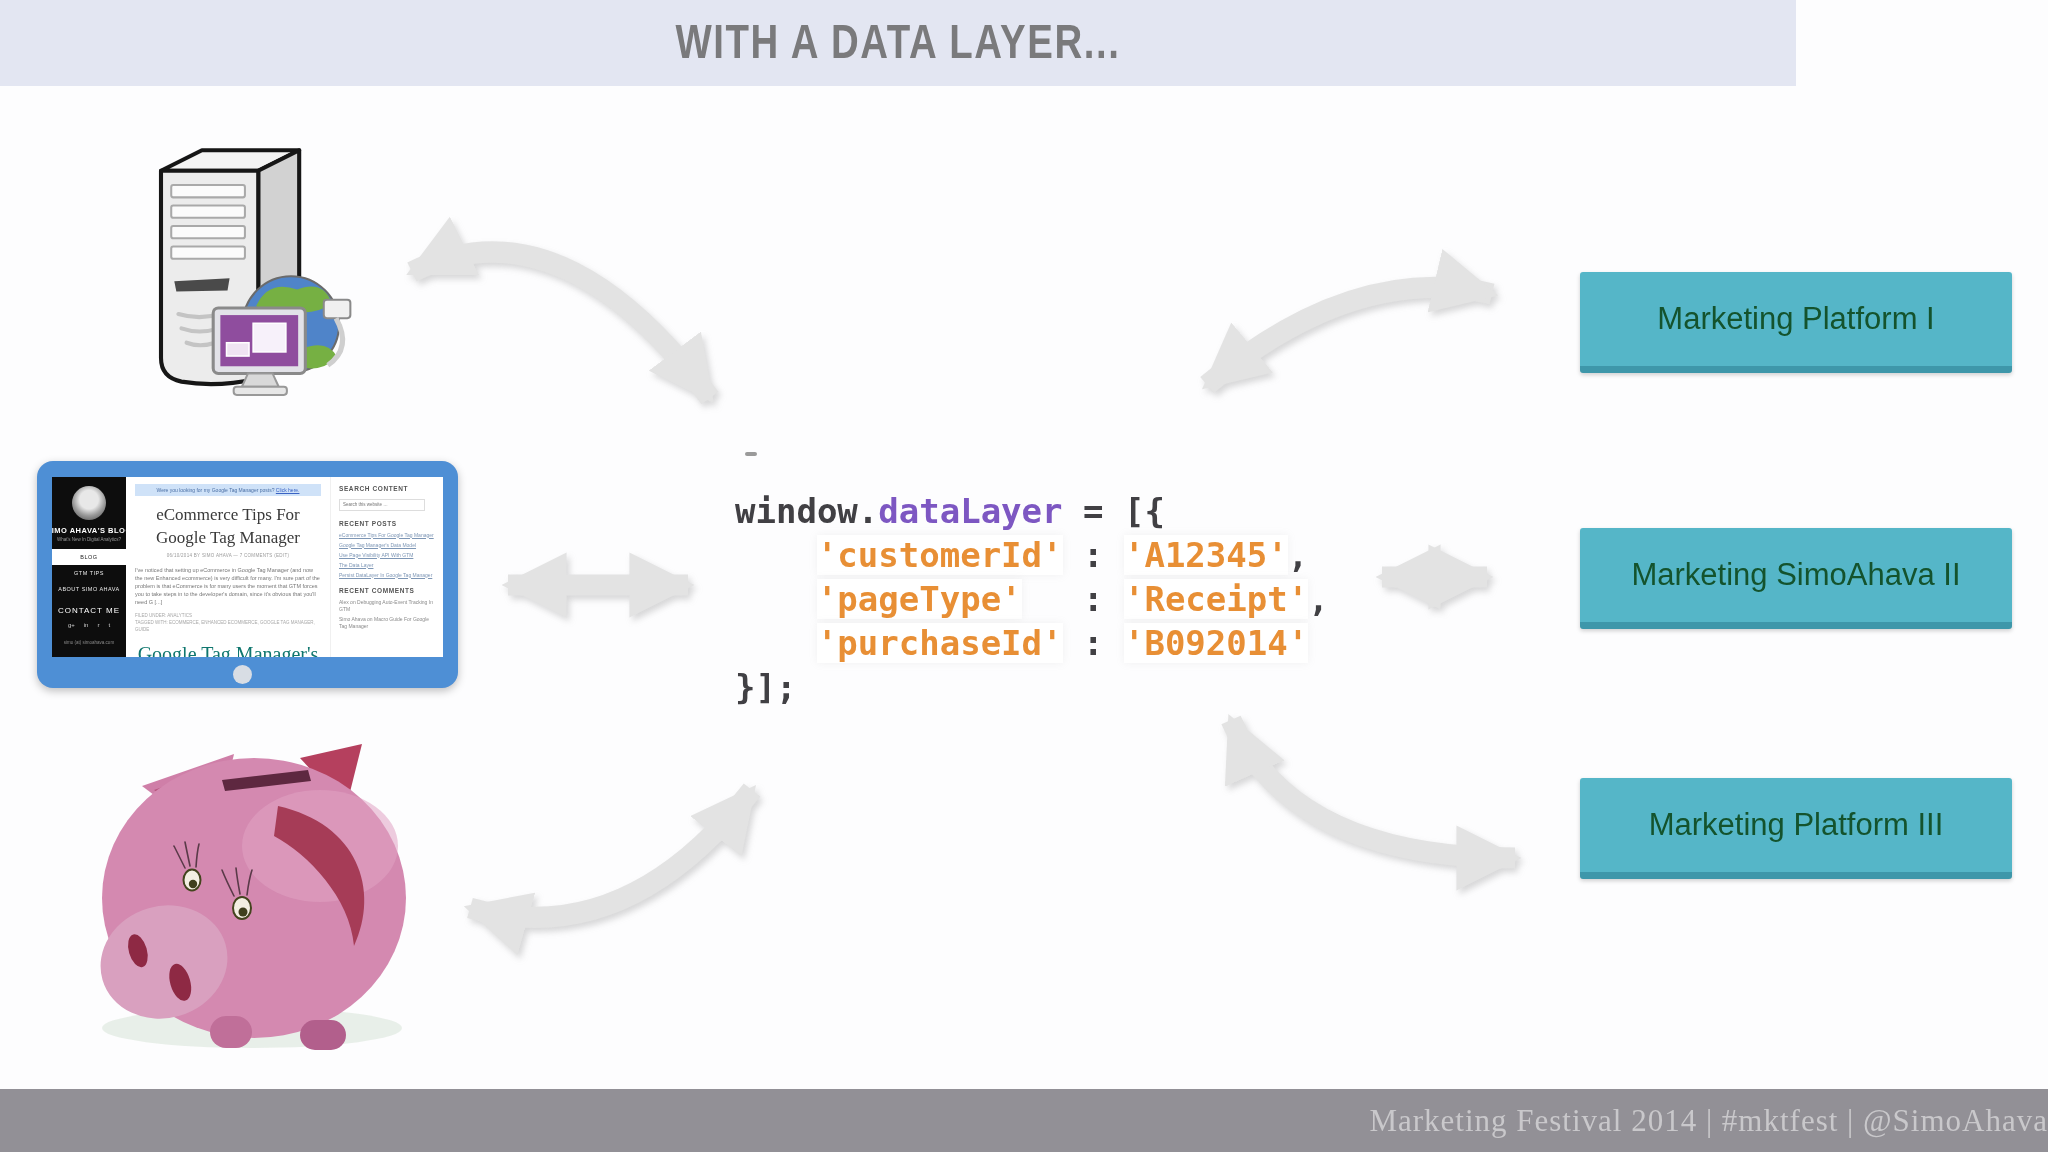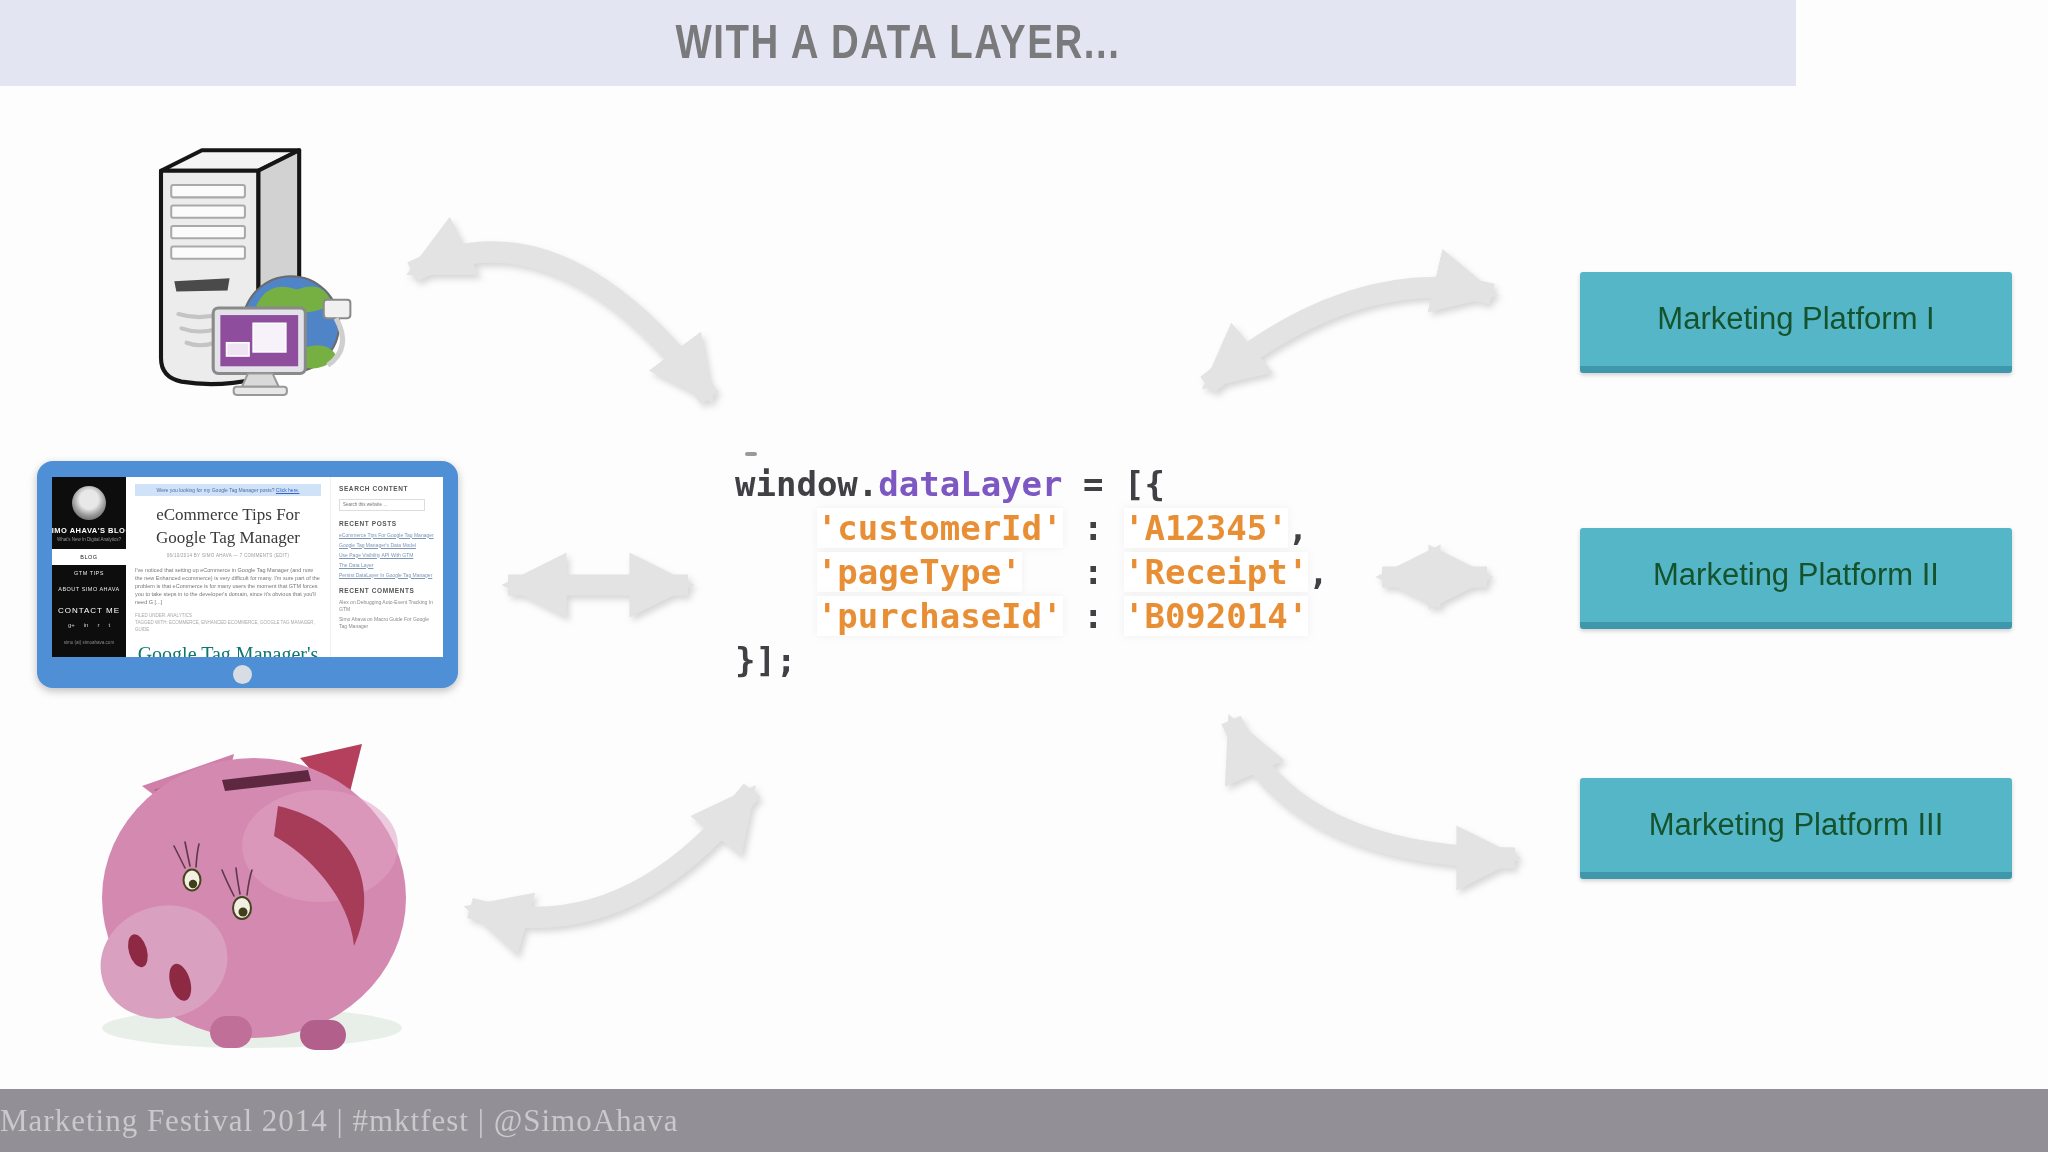--- a/index.html
+++ b/index.html
@@ -4,29 +4,29 @@
 <style>
   html,body{margin:0;padding:0;background:#ffffff;}
   .slide{position:relative;width:2048px;height:1152px;background:#fdfdfe;overflow:hidden;
          font-family:"Liberation Sans",sans-serif;}
   
   .header{position:absolute;left:0;top:0;width:1796px;height:86px;background:#e3e6f2;}
   .title{position:absolute;left:50%;top:14px;transform:translateX(-50%) scaleX(.8);
          font-size:48px;font-weight:bold;letter-spacing:2px;color:#7a7a7c;white-space:nowrap;}
   
   .footer{position:absolute;left:0;top:1089px;width:2048px;height:63px;background:#929096;
-          display:flex;align-items:center;justify-content:flex-start;}
+          display:flex;align-items:center;justify-content:flex-end;}
   .footer-text{font-family:"Liberation Serif",serif;font-size:31px;color:#c9c8cb;letter-spacing:1px;}
   
   .platform{position:absolute;left:1580px;width:432px;height:94px;background:#55b6c8;
             border-radius:3px;border-bottom:7px solid #3e97aa;box-shadow:0 2px 4px rgba(0,0,0,.18);
             display:flex;align-items:center;justify-content:center;}
   .platform span{color:#14532d;font-size:31px;}
   
-  .code{position:absolute;left:735px;top:462px;font-family:"DejaVu Sans Mono",monospace;
+  .code{position:absolute;left:735px;top:489px;font-family:"DejaVu Sans Mono",monospace;
         font-weight:bold;font-size:34px;line-height:44px;margin:0;white-space:pre;}
   .tk-d{color:#414044;}
   .tk-p{color:#7d57c2;}
   .tk-o{color:#e88f35;background:#ffffff;box-shadow:0 0 8px rgba(160,160,160,.12);}
   .code-artifact{position:absolute;left:745px;top:452px;width:12px;height:4px;background:#9a9a9a;border-radius:2px;}
   
   .arrows{position:absolute;left:0;top:0;pointer-events:none;
           filter:drop-shadow(3px 4px 3px rgba(120,120,120,.28));}
   .arrow{fill:none;stroke:#e3e3e3;stroke-width:21px;}
   
@@ -217,21 +217,21 @@
   <pre class="code"><span class="tk-d">window.</span><span class="tk-p">dataLayer</span><span class="tk-d"> = [{
     </span><span class="tk-o">'customerId'</span><span class="tk-d"> : </span><span class="tk-o">'A12345'</span><span class="tk-d">,
     </span><span class="tk-o">'pageType'</span><span class="tk-d">   : </span><span class="tk-o">'Receipt'</span><span class="tk-d">,
     </span><span class="tk-o">'purchaseId'</span><span class="tk-d"> : </span><span class="tk-o">'B092014'</span><span class="tk-d">
 }];</span></pre>
 
   <div class="platform" style="top:272px">
     <span>Marketing Platform I</span>
   </div>
   <div class="platform" style="top:528px">
-    <span>Marketing Platform II</span>
+    <span>Marketing SimoAhava II</span>
   </div>
   <div class="platform" style="top:778px">
     <span>Marketing Platform III</span>
   </div>
 
   <div class="footer">
     <div class="footer-text">Marketing Festival 2014 | #mktfest | @SimoAhava</div>
   </div>
 
 </div>

